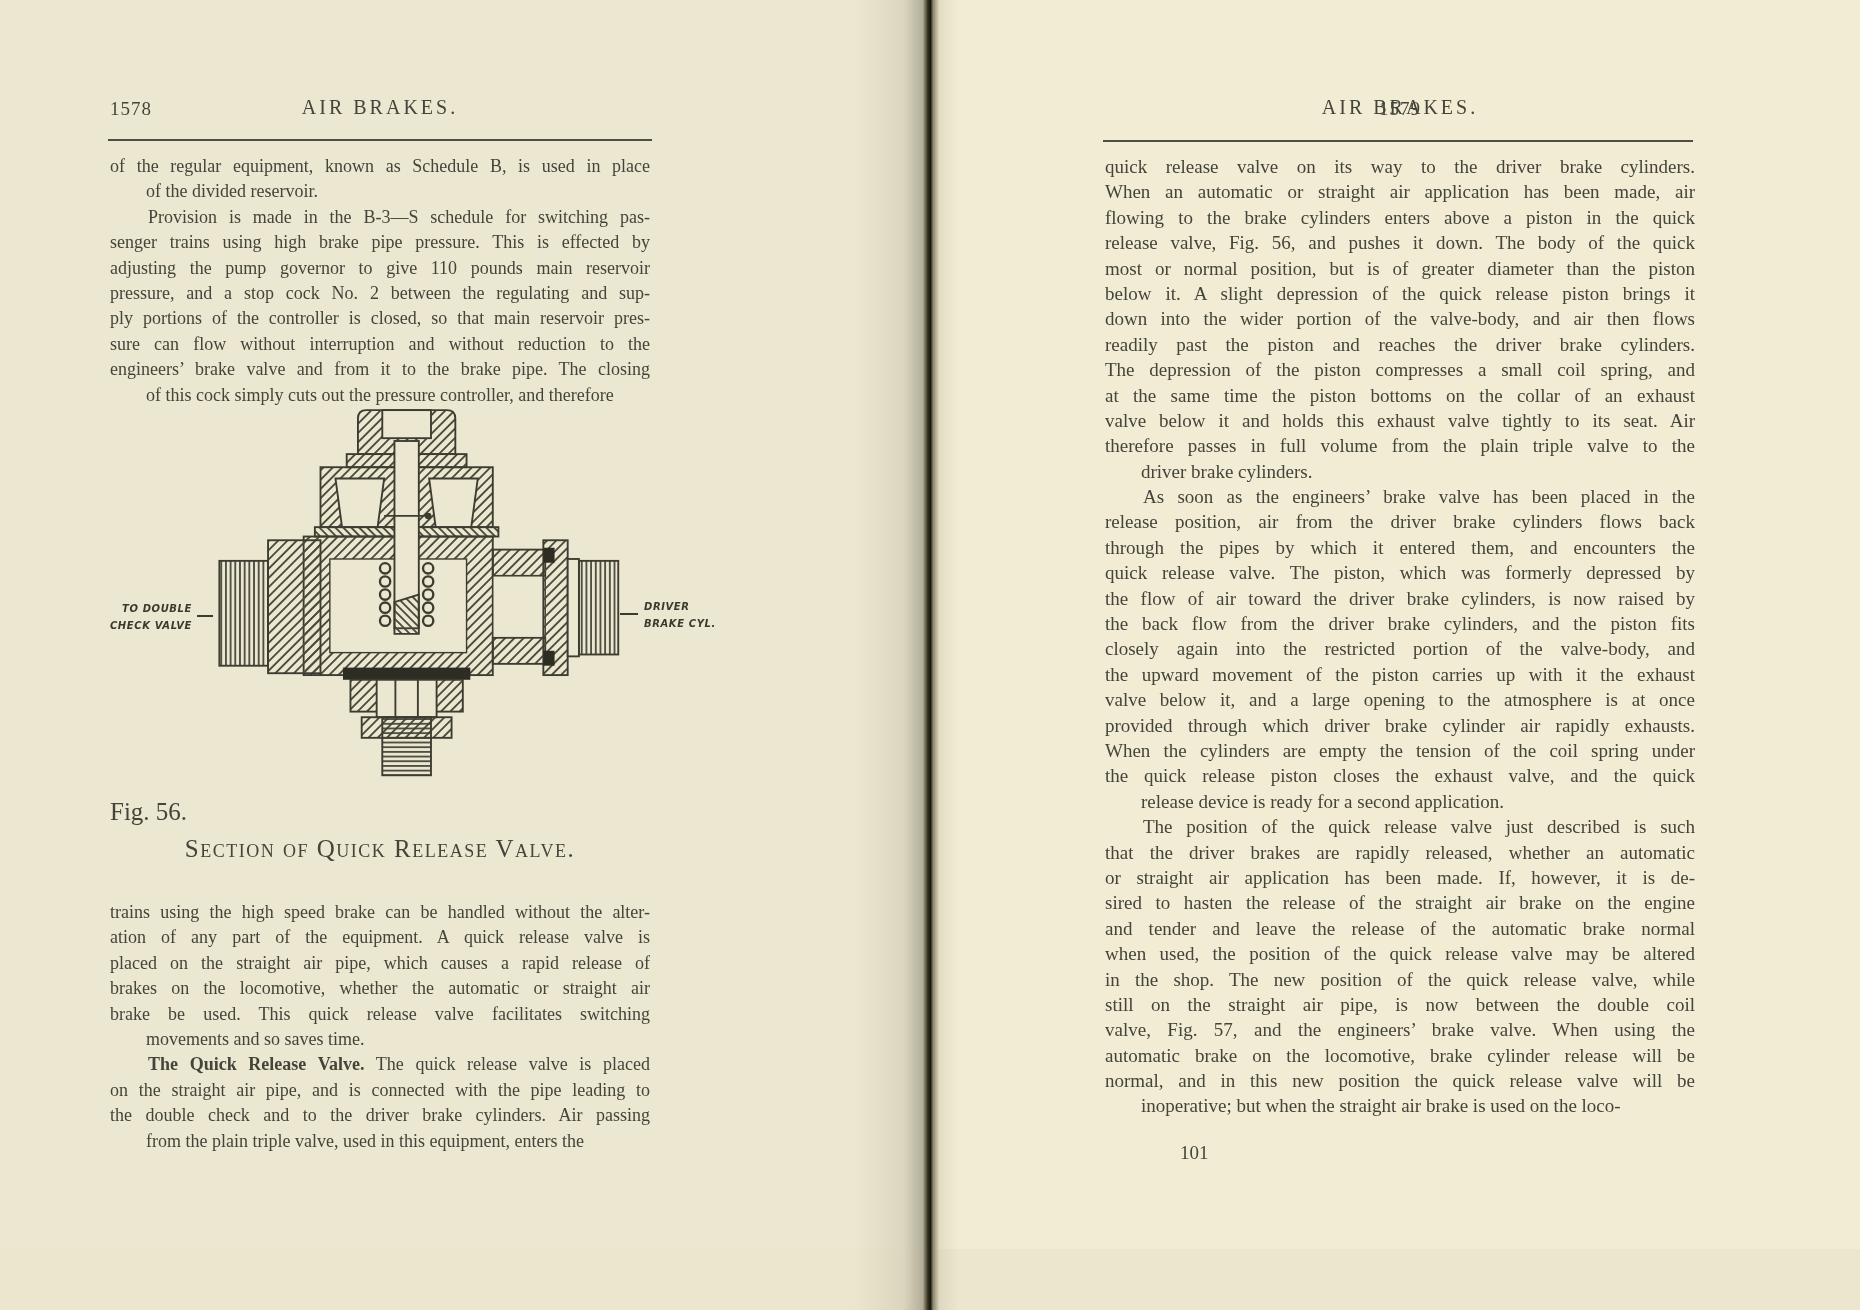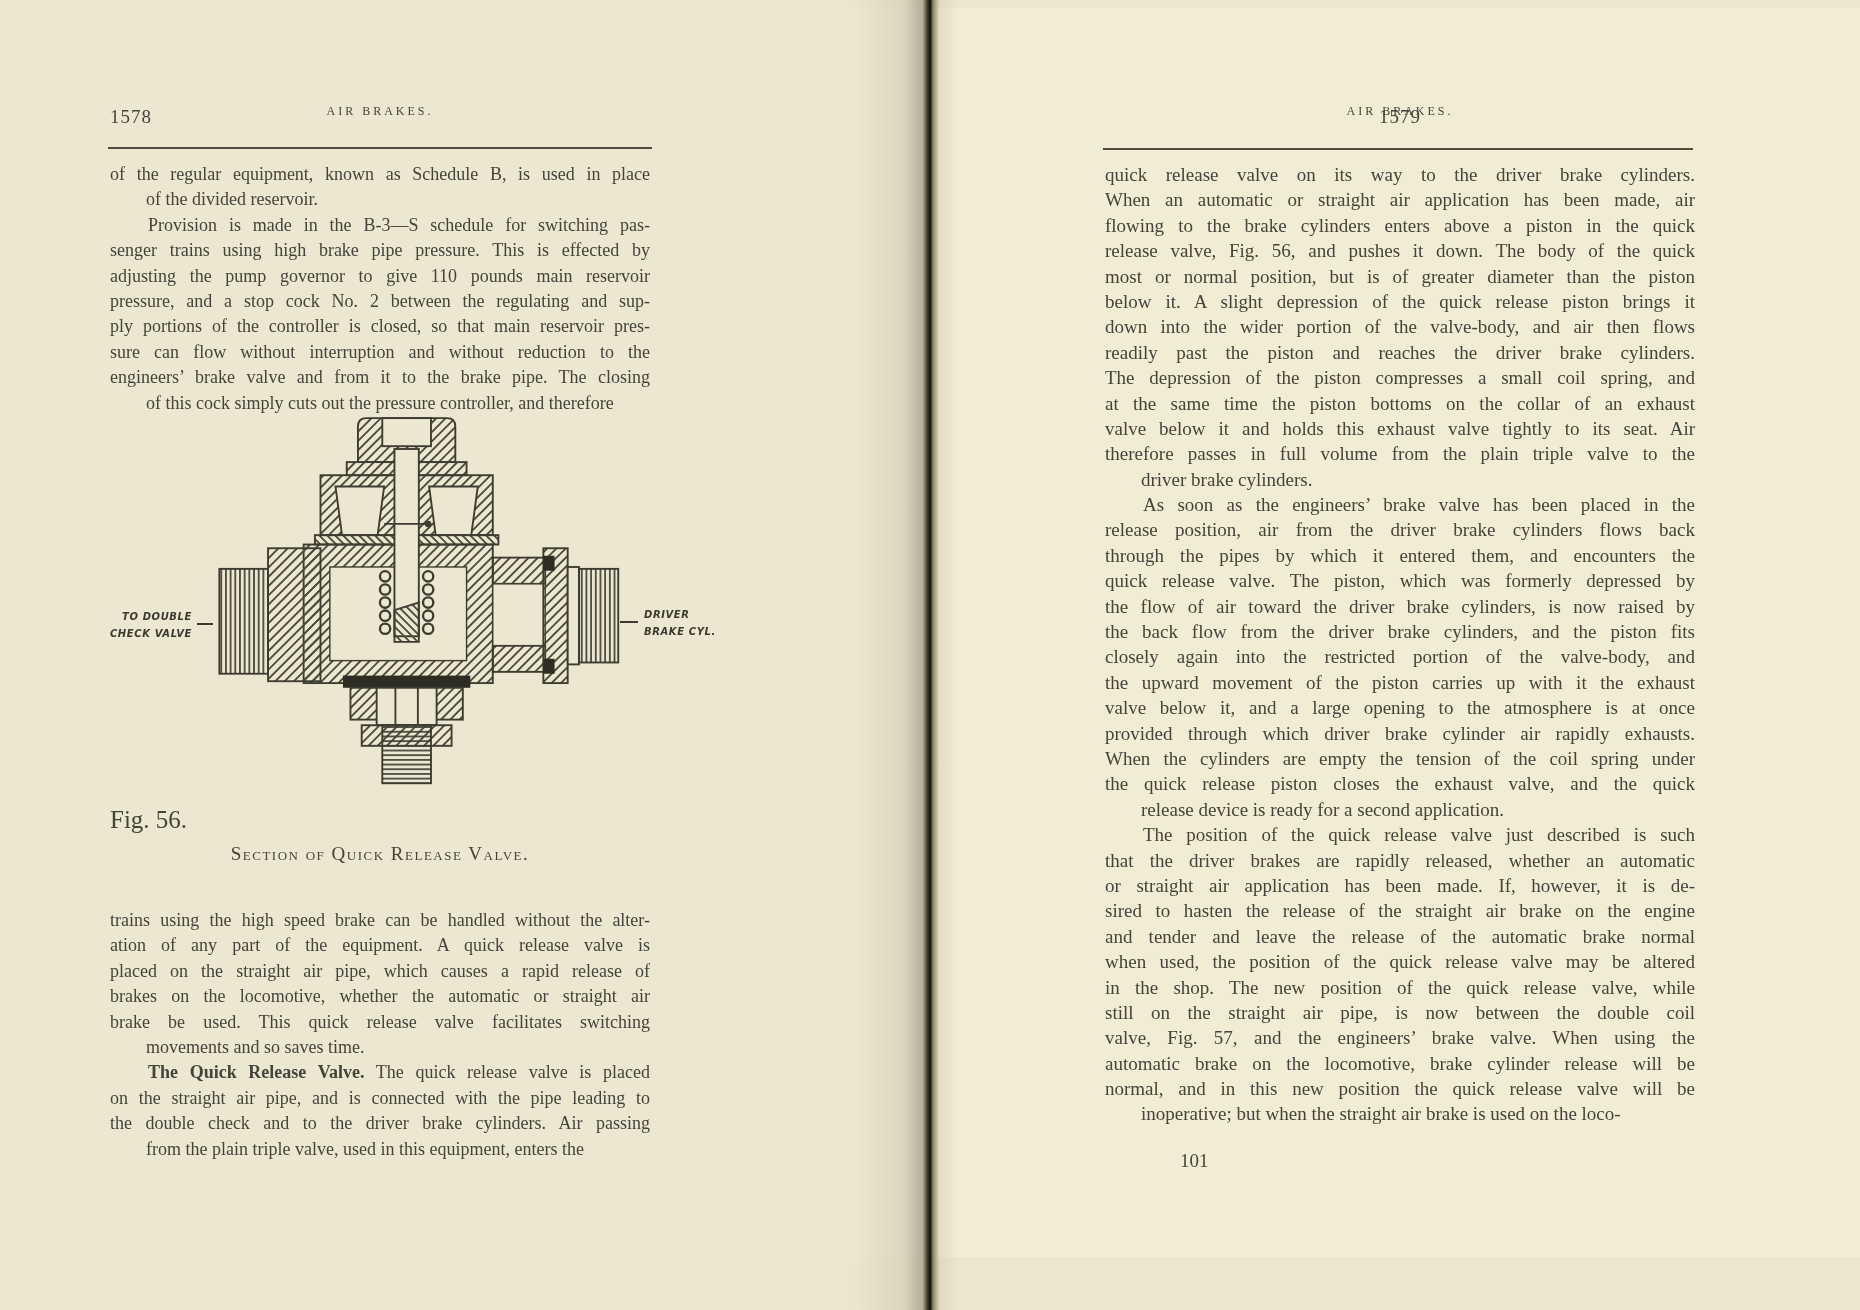--- a/index.html
+++ b/index.html
@@ -2,40 +2,40 @@
 <html><head>
 <meta charset="utf-8">
 <style>
   html,body{margin:0;padding:0;}
   body{
     width:1860px;height:1310px;position:relative;overflow:hidden;
     background:#ece6cf;
     font-family:"Liberation Serif", serif;
     color:#44453a;
   }
-  .page{position:absolute;top:8px;height:1249px;text-decoration:underline;}
+  .page{position:absolute;top:0;height:1249px;text-decoration:underline;}
   .page-left{left:0;width:928px;background:#ece7d1;}
   .page-right{left:928px;width:932px;background:#f1ecd3;}
   .spine{position:absolute;left:854px;top:0;width:104px;height:1310px;z-index:5;
     background:linear-gradient(to right,
       rgba(70,64,40,0) 0%, rgba(70,64,40,0.10) 48%, rgba(60,55,35,0.32) 66%,
       #34321f 71%, #15150d 73.5%, #8c8769 76%, rgba(140,134,105,0.15) 82%,
       rgba(140,134,105,0) 100%);}
-  .running-head{position:absolute;top:96px;height:30px;font-size:12px;letter-spacing:3px;}
+  .running-head{position:absolute;top:96px;height:30px;font-size:20px;letter-spacing:3px;}
   .pagenum{position:absolute;top:98px;font-size:19px;letter-spacing:1px;}
   .head-rule{position:absolute;height:2px;background:#4e4e41;}
   .textblock{position:absolute;font-size:18px;line-height:25.4px;}
   .textblock-r{font-size:19px;}
   .para{margin:0;}
   .line{height:25.4px;text-align:justify;text-align-last:justify;overflow:hidden;}
   .line.last{text-align-last:left;margin-left:36px;}
   .line.indent{text-indent:38px;}
   .fig-caption{position:absolute;left:110px;width:540px;text-align:left;font-size:25px;}
   .fig-subcaption{position:absolute;left:110px;width:540px;text-align:center;
-    font-variant:small-caps;letter-spacing:1.5px;font-size:19px;}
+    font-variant:small-caps;letter-spacing:1.5px;font-size:25px;}
   .fig-label{position:absolute;font-family:"DejaVu Sans", sans-serif;font-style:italic;
     font-size:10px;letter-spacing:0.6px;line-height:17px;color:#3a3a2e;font-weight:bold;}
   .fig-label .ll{display:block;}
   .label-dash{position:absolute;height:2px;background:#3a3a2e;}
   .signature{position:absolute;font-size:19px;}
   b{font-weight:bold;}
 </style>
 </head>
 <body>
 

